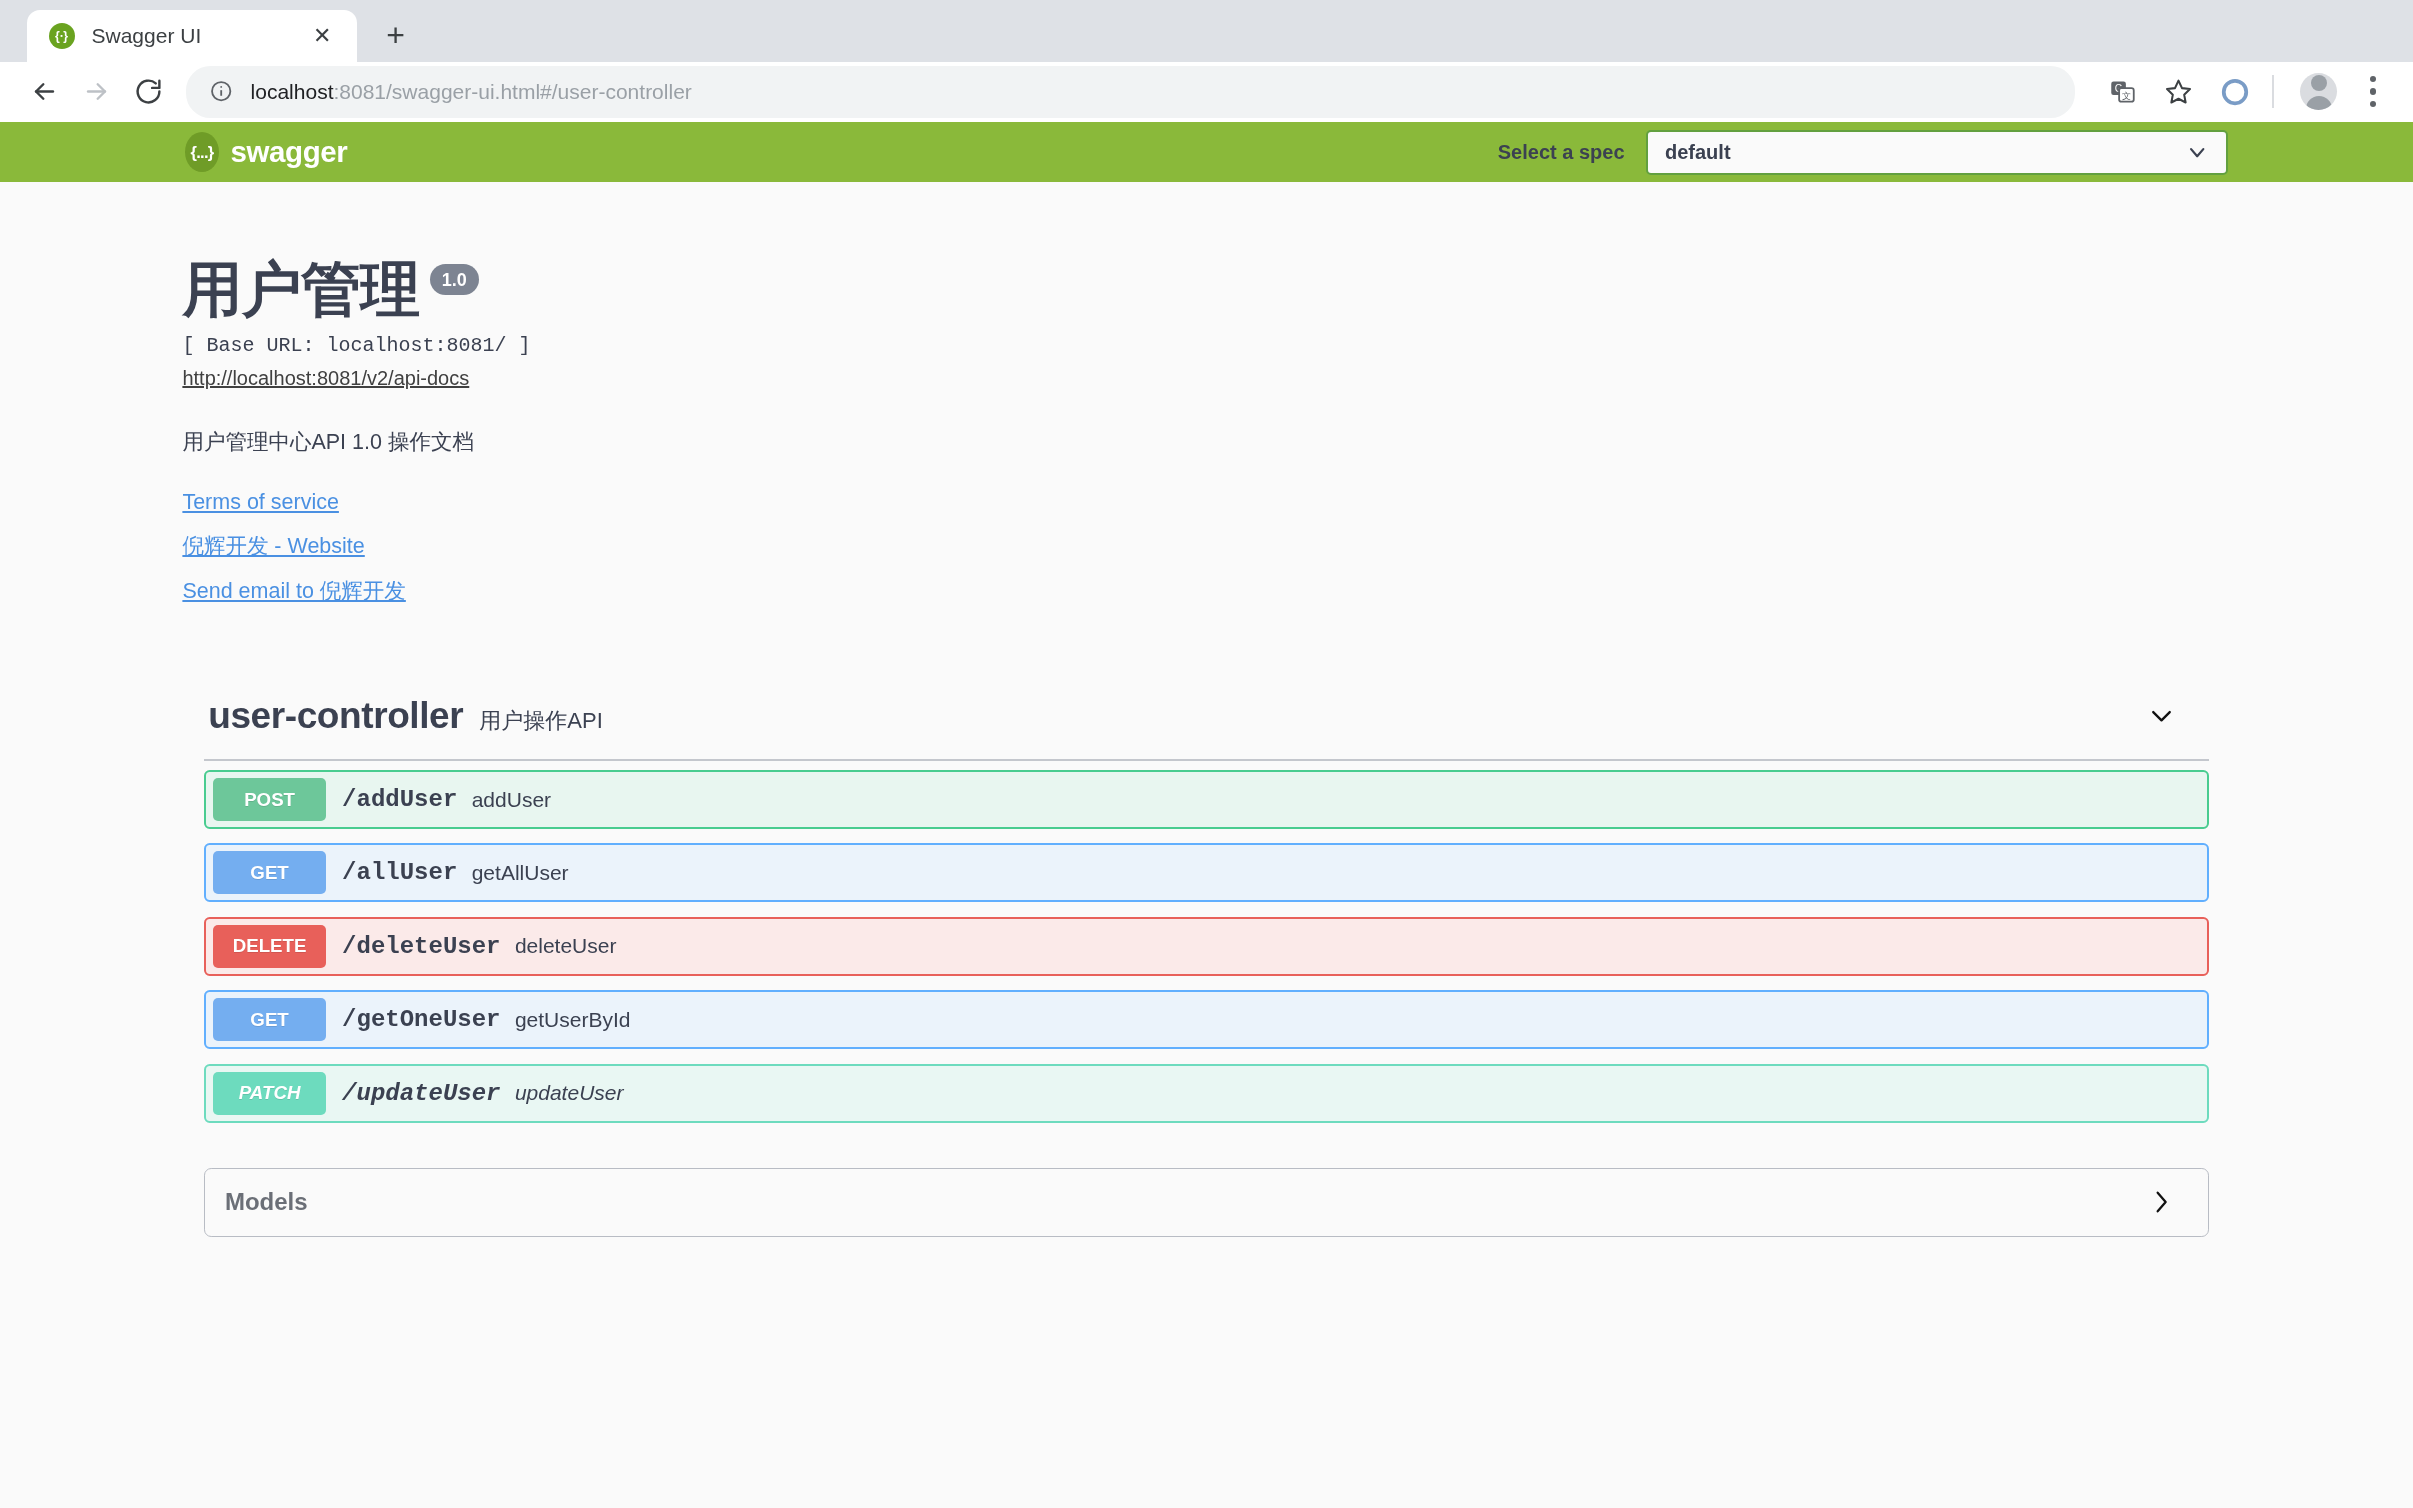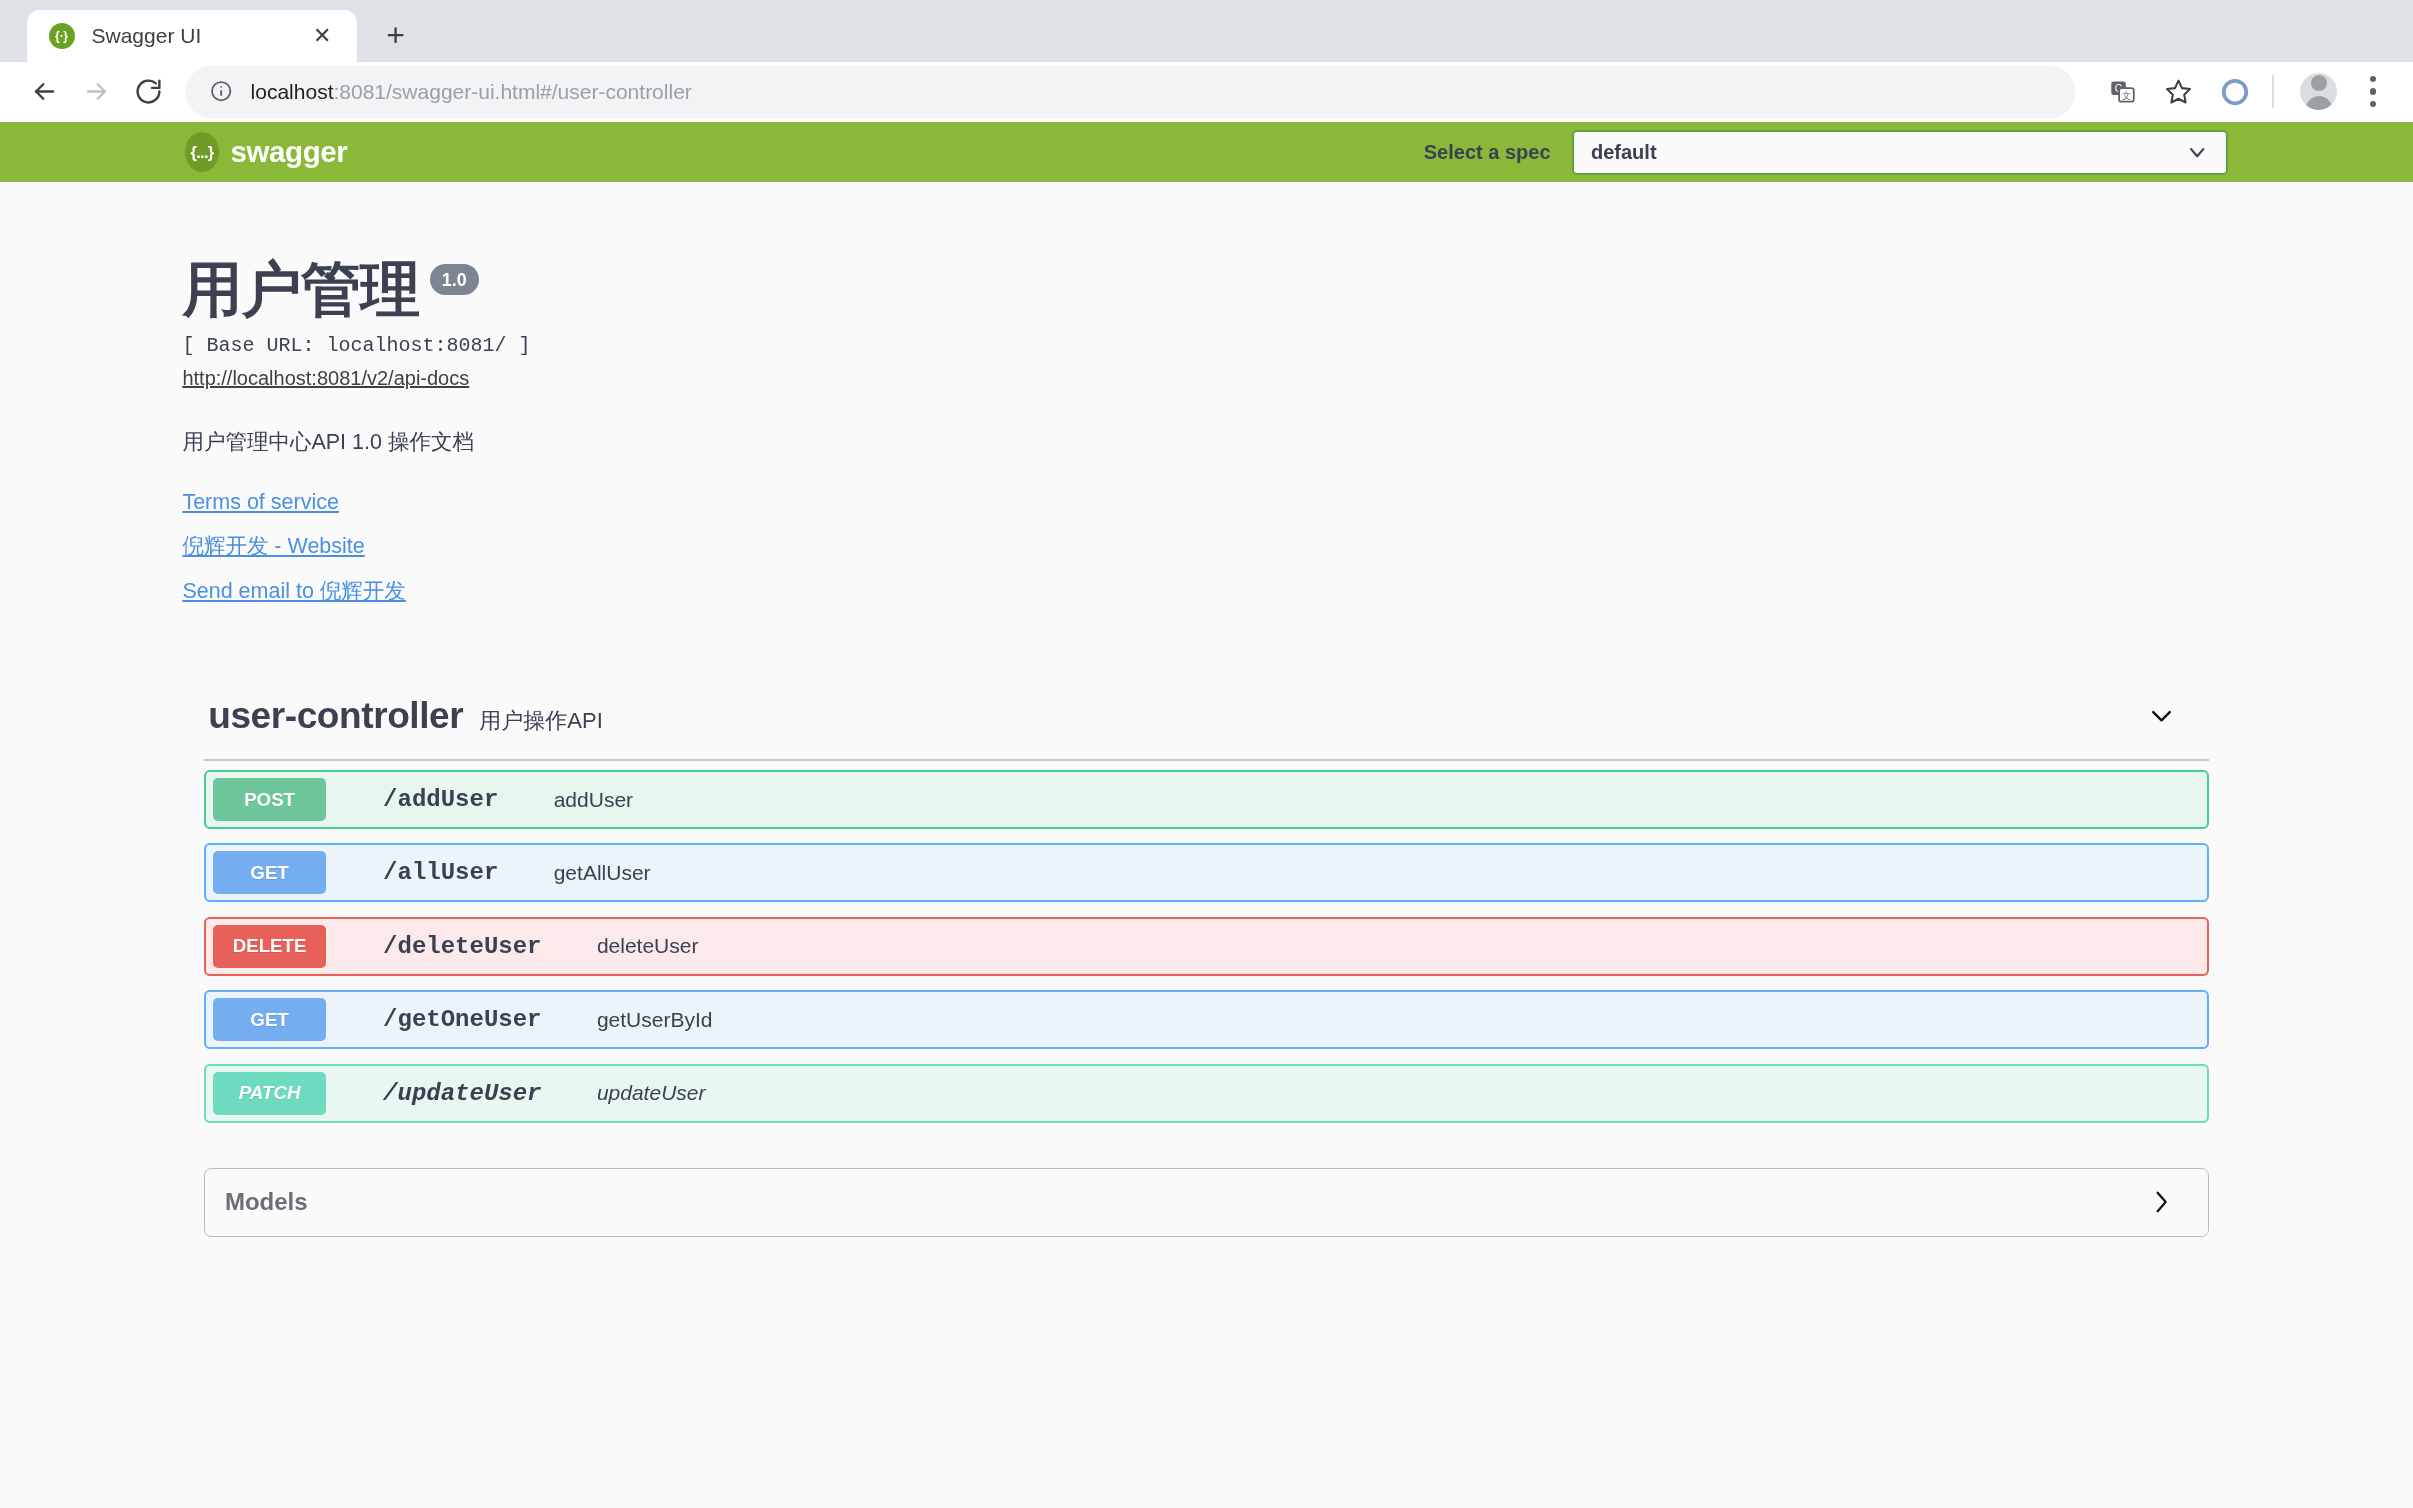--- a/index.html
+++ b/index.html
@@ -139,21 +139,21 @@
     display: flex; align-items: center;
   }
   .spec-label {
     color: #3b4151;
     font-size: 20px;
     font-weight: 700;
     margin-right: 21.5px;
     white-space: nowrap;
   }
   .spec-select {
-    width: 656px; height: 45px;
+    width: 582px; height: 45px;
     background: #fafafa;
     border: 2.9px solid #62a03f;
     border-radius: 5px;
     display: flex; align-items: center;
     padding: 0 17px;
     position: relative;
   }
   .spec-value { font-size: 20px; color: #3b4151; font-weight: 700; }
   .spec-caret {
     margin-left: auto;
@@ -255,21 +255,20 @@
 
   
   .op-list { padding: 0 1.4px; }
   .op {
     display: flex; align-items: center;
     height: 59px;
     border-radius: 5.7px;
     border: 2.2px solid transparent;
     margin-bottom: 14.4px;
     padding-left: 7.2px;
-    gap: 41px;
   }
   .op-method {
     width: 113px; height: 43px;
     border-radius: 5px;
     display: flex; align-items: center; justify-content: center;
     color: #ffffff;
     font-family: "Liberation Sans", sans-serif;
     font-size: 18.7px;
     font-weight: 700;
     flex: none;

